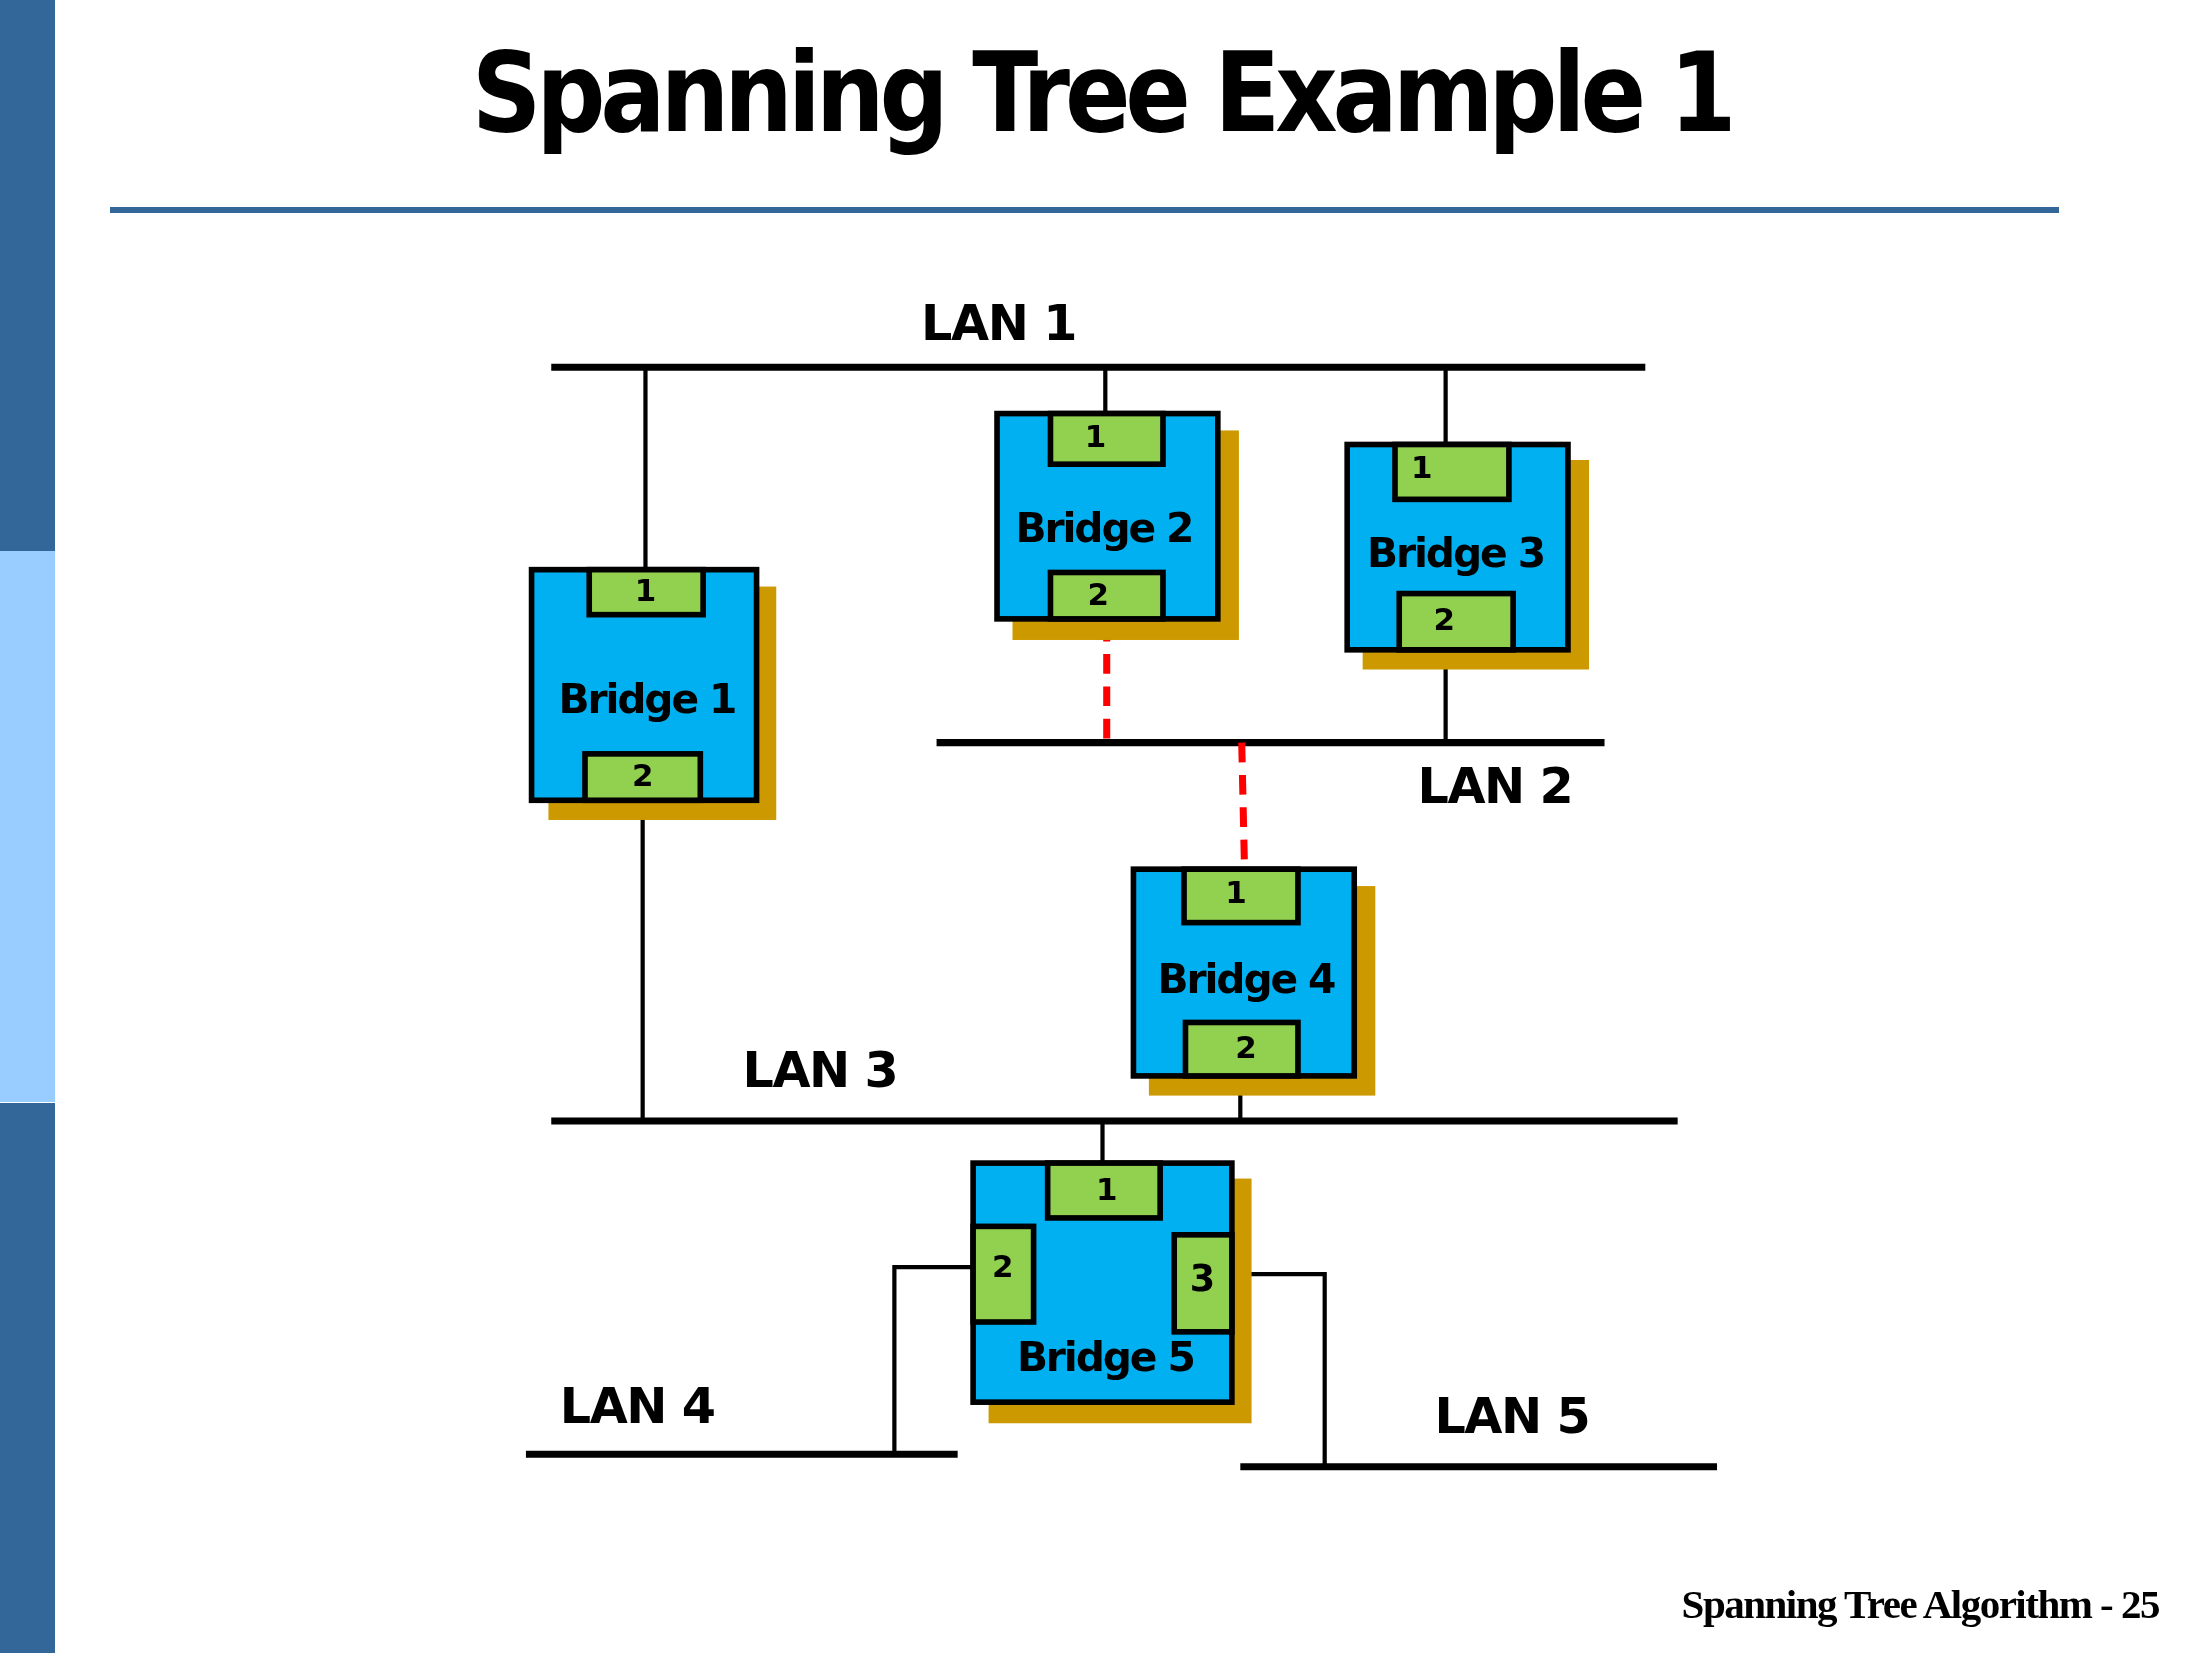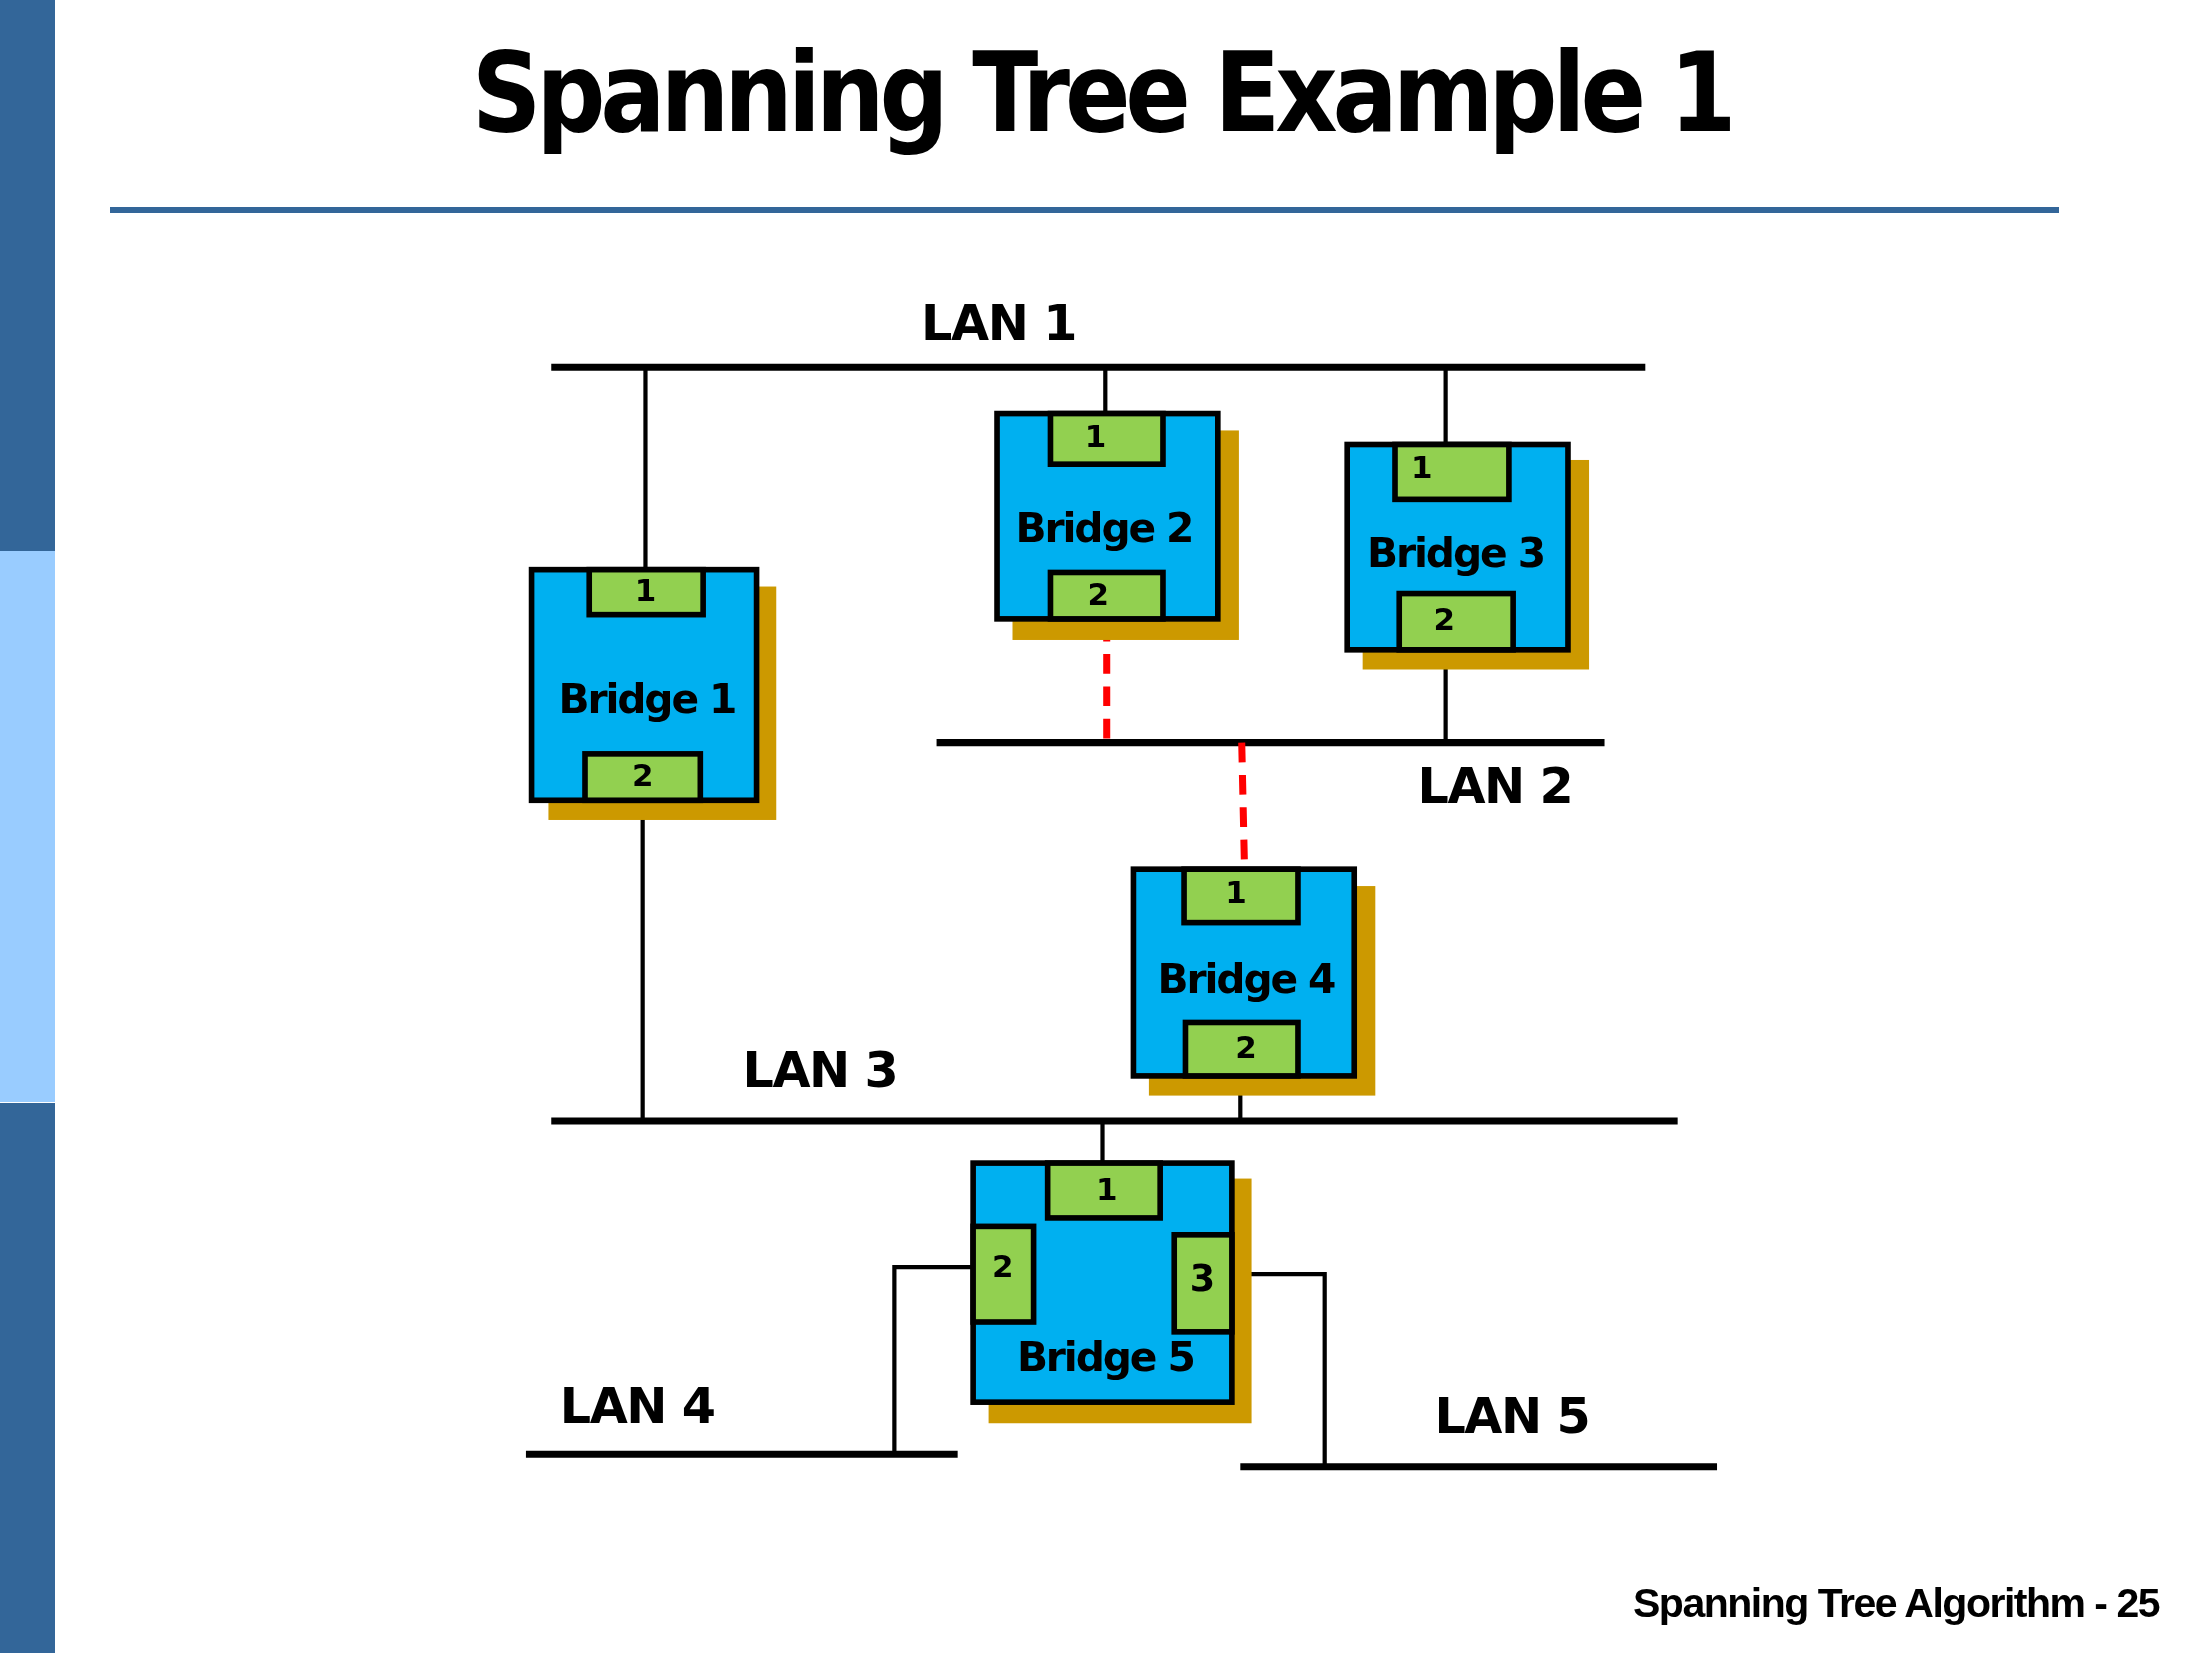--- a/index.html
+++ b/index.html
@@ -7,21 +7,21 @@
          font-family: "Liberation Sans", sans-serif; }
   .sidebar { position: absolute; left: 0; top: 0; width: 55px; height: 1654px; }
   .sb-seg { position: absolute; left: 0; width: 55px; }
   .sb-top { top: 0; height: 551px; background: #336699; }
   .sb-mid { top: 551px; height: 551px; background: #99CCFF; }
   .sb-bot { top: 1103px; height: 551px; background: #336699; }
   .title { position: absolute; left: 0; right: 0; top: 29px; text-align: center;
            font-family: "DejaVu Sans", sans-serif; font-weight: bold; font-size: 110px;
            letter-spacing: -5.9px; color: #000; transform: scaleX(0.88); transform-origin: 1095px 0; }
   .rule { position: absolute; left: 110px; width: 1949px; top: 207px; height: 5.9px; background: #336699; }
-  .footer { position: absolute; right: 46px; top: 1580px; font-family: Liberation Sans, sans-serif;
+  .footer { position: absolute; right: 46px; top: 1580px; font-family: Liberation Serif, serif;
             font-weight: bold; font-size: 41px; letter-spacing: -1.5px; color: #000; }
   svg.diagram { position: absolute; left: 0; top: 0; width: 2205px; height: 1654px; }
   .lan { stroke: #000; stroke-width: 5; }
   .wire { stroke: #000; stroke-width: 3; fill: none; }
   .blocked { stroke: #FF0000; stroke-width: 5; stroke-dasharray: 14 9; }
   .shadow { fill: #CC9900; }
   .bridge { fill: #00B0F0; stroke: #000; stroke-width: 4; }
   .port { fill: #92D050; stroke: #000; stroke-width: 4; }
   .lbl { font-family: "DejaVu Sans", sans-serif; font-weight: bold; fill: #000; }
   .bridge-lbl { font-size: 29px; letter-spacing: -1.5px; }

